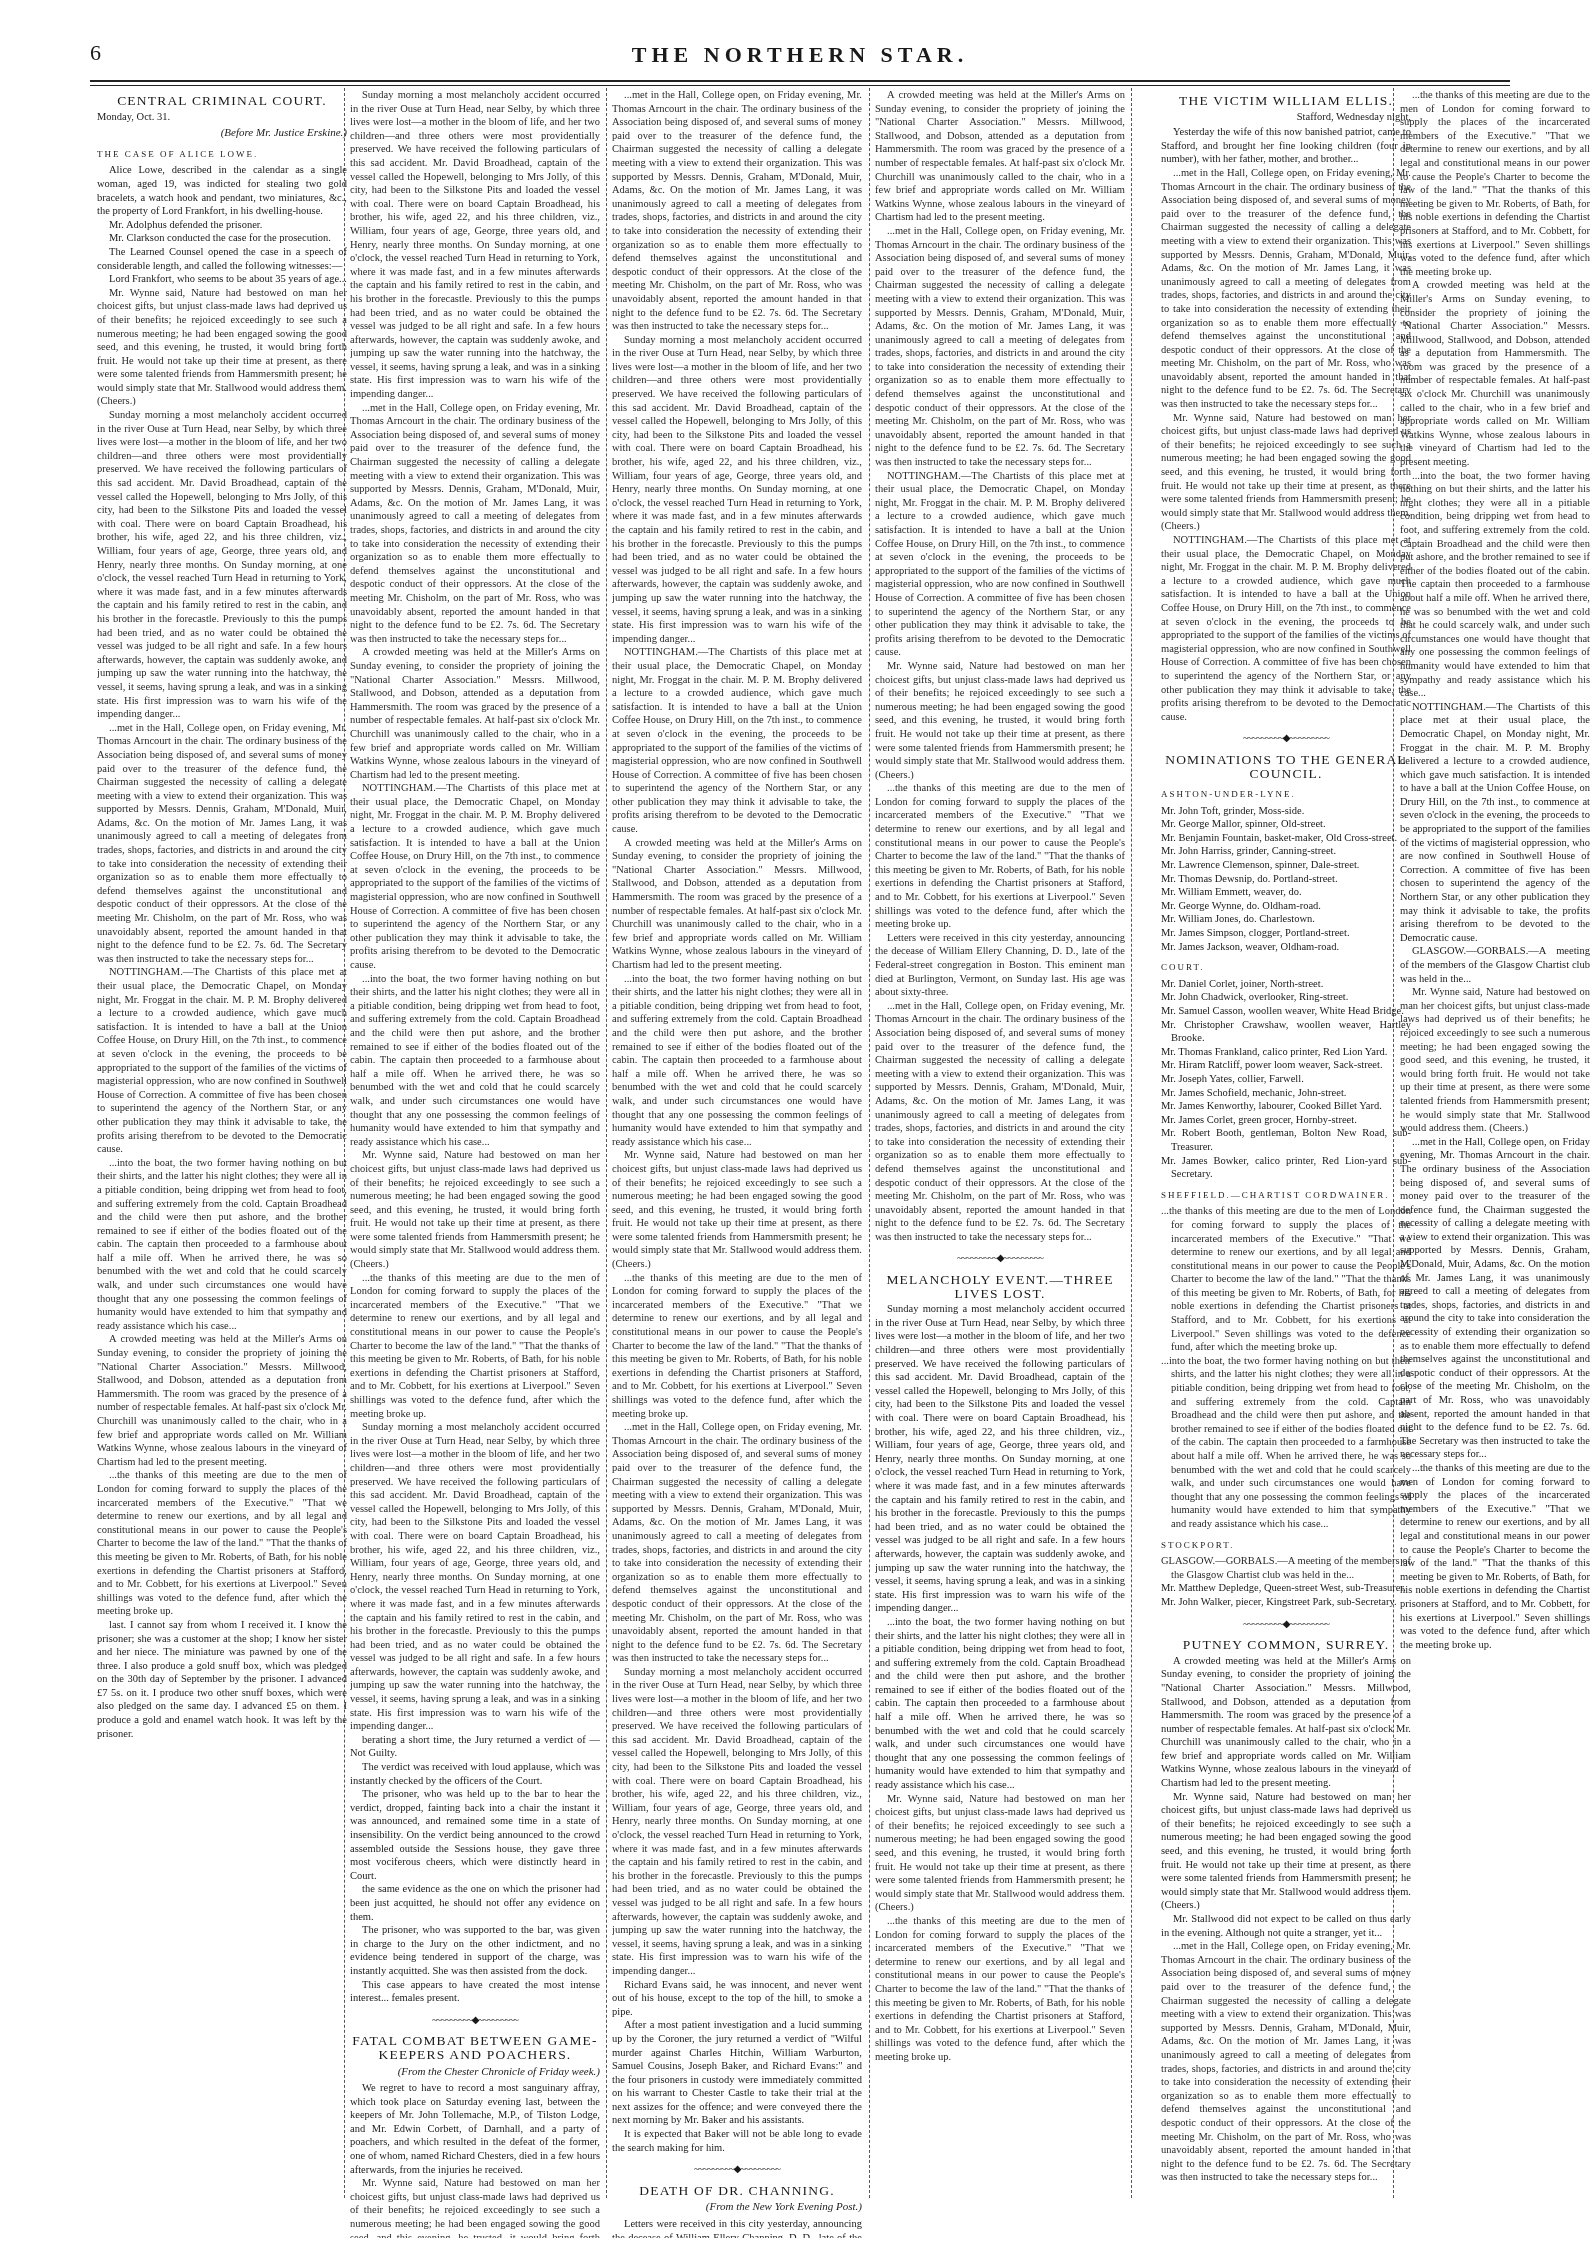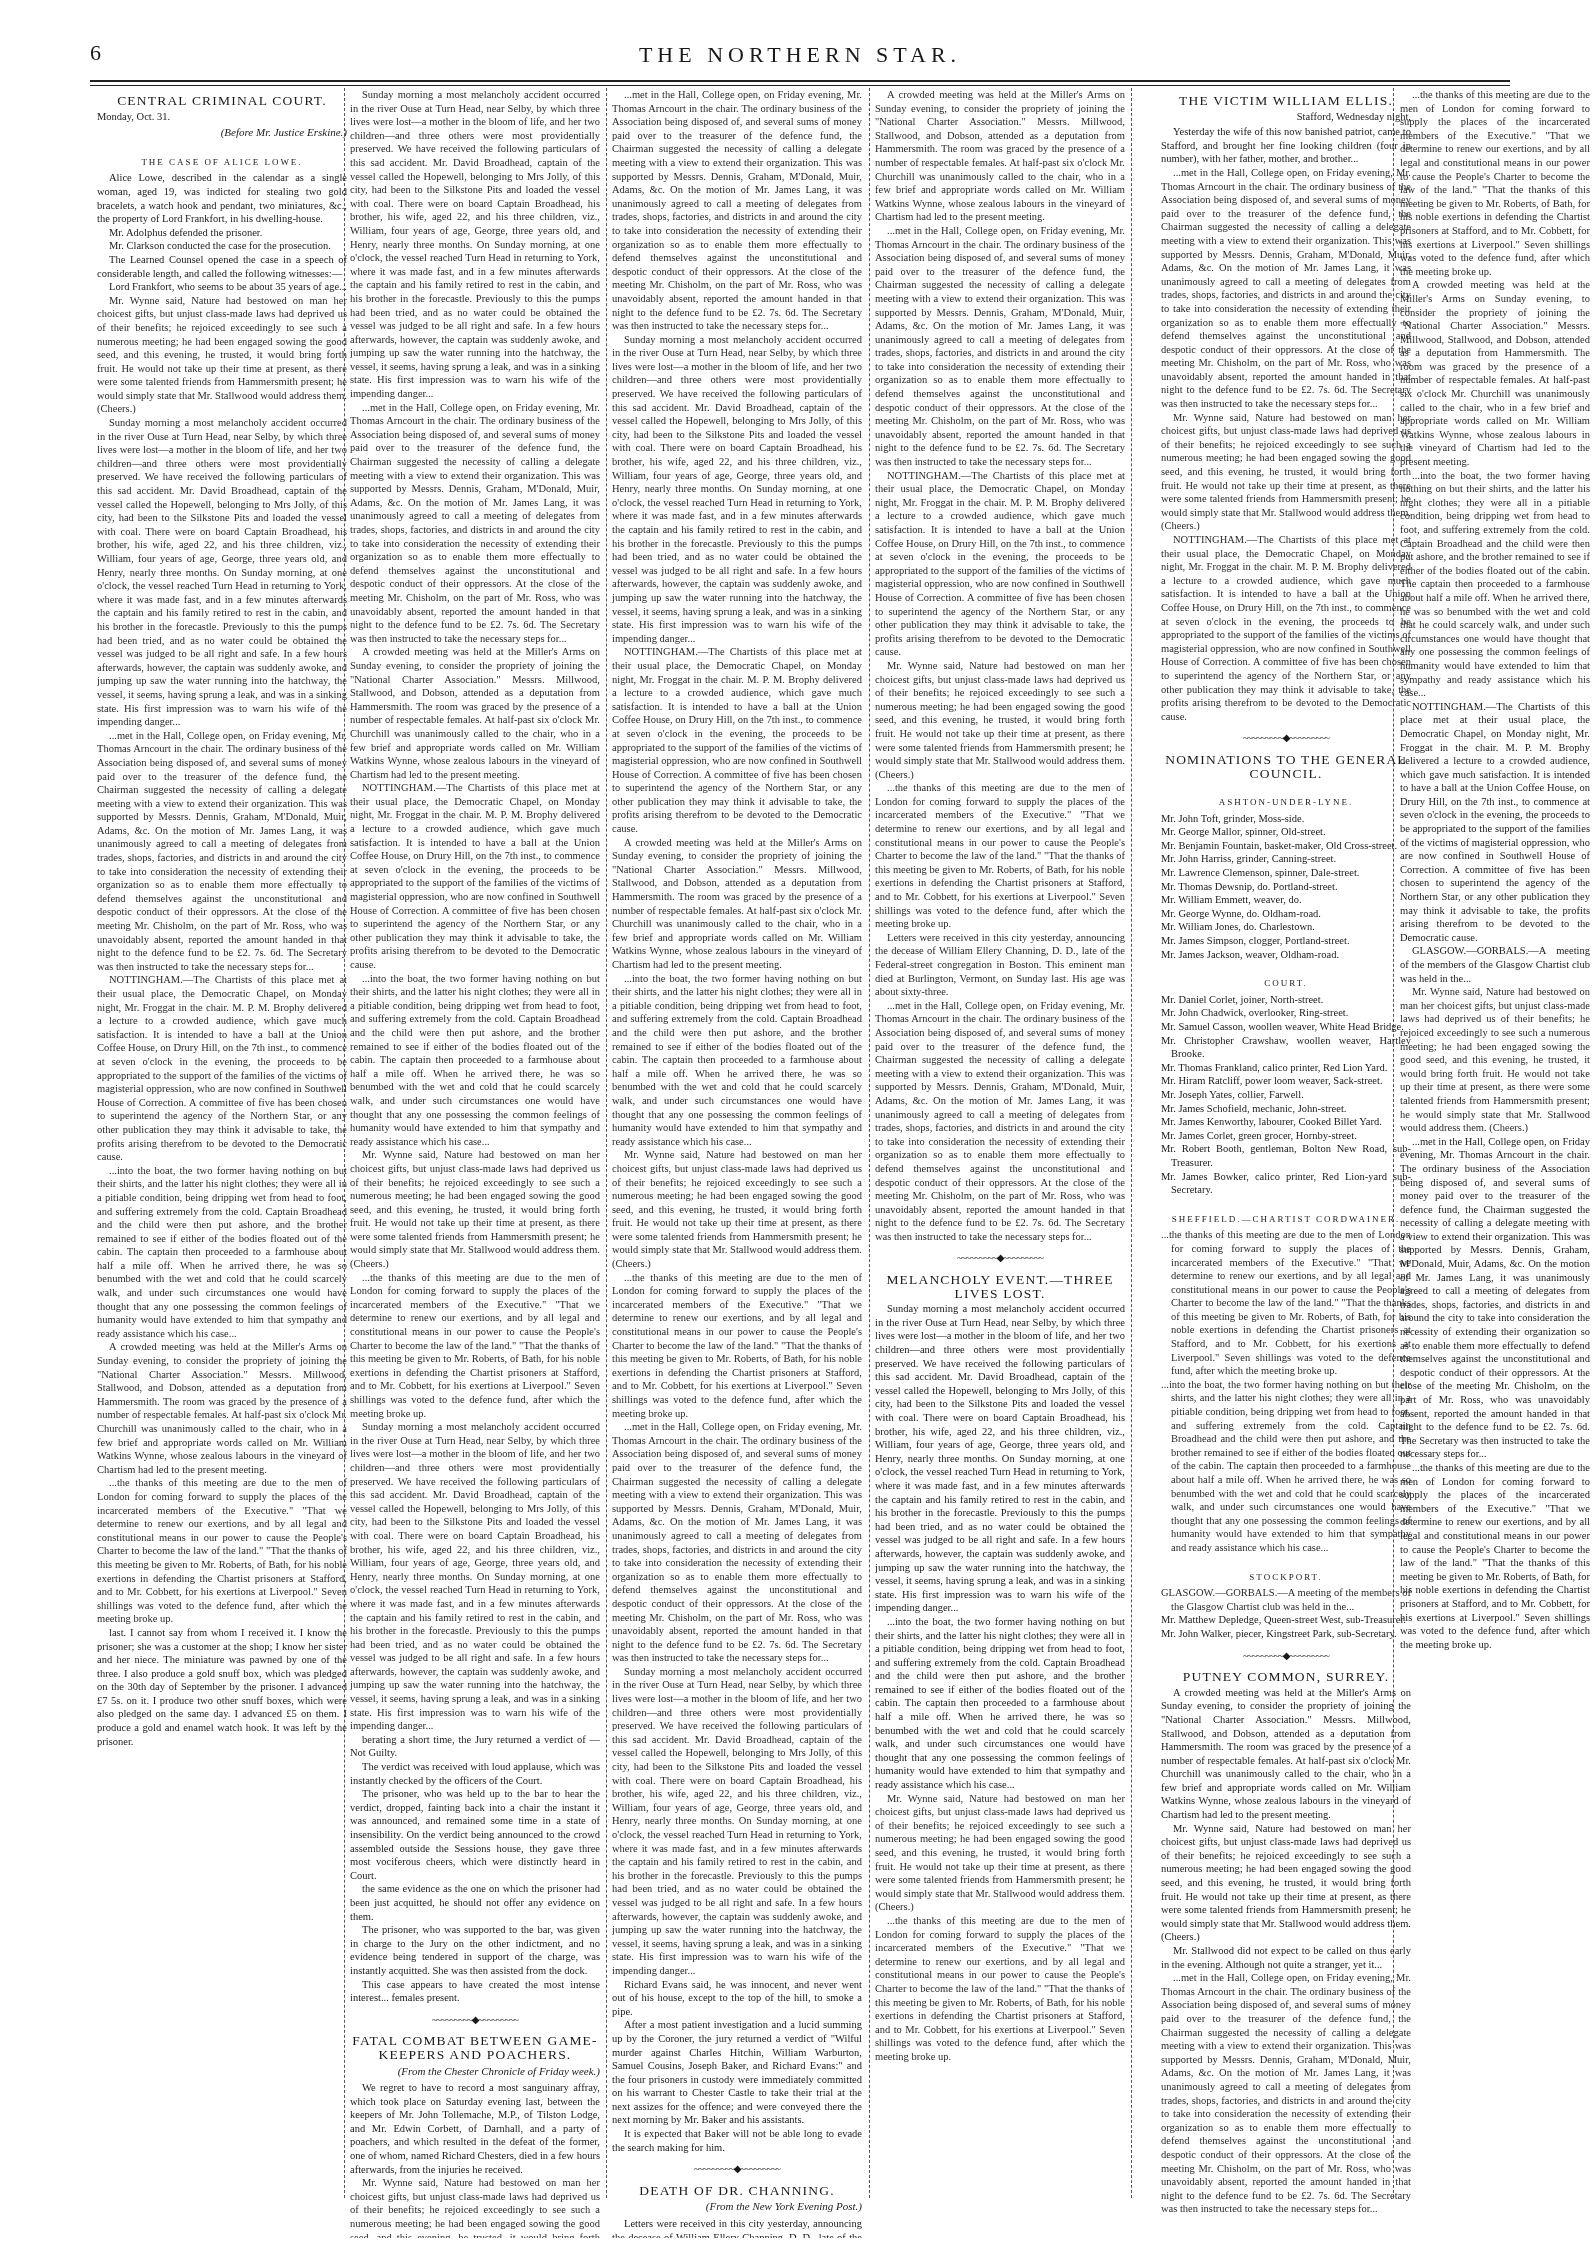--- a/index.html
+++ b/index.html
@@ -1,33 +1,33 @@
 <!DOCTYPE html>
 <html><head>
 <meta charset="utf-8">
 <style>
   html, body { margin: 0; padding: 0; background: #ffffff; }
   body { width: 1595px; height: 2265px; position: relative; overflow: hidden;
          font-family: "Liberation Serif", "DejaVu Serif", serif; color: #1a1a1a; }
   .masthead { position: absolute; left: 90px; top: 40px; width: 1420px; height: 30px; }
   .page-num { position: absolute; left: 0; top: 0; font-size: 22px; }
   .paper-title { position: absolute; left: 0; right: 0; top: 2px; text-align: center;
-                 font-size: 22px; letter-spacing: 5px; font-weight: normal; }
+                 font-size: 22px; letter-spacing: 5px; font-weight: bold; }
   .rule-top { position: absolute; left: 90px; top: 80px; width: 1420px; border-top: 2px solid #222; border-bottom: 1px solid #222; height: 3px; }
   .col { position: absolute; top: 88px; width: 250px; font-size: 10.5px; line-height: 13.6px;
          text-align: justify; overflow: hidden; height: 2150px; }
   .col p { margin: 0; text-indent: 12px; }
   .c1 { left: 97px; } .c2 { left: 350px; } .c3 { left: 612px; } .c4 { left: 875px; }
   .c5 { left: 1161px; } .c6 { left: 1400px; width: 190px; }
   .vrule { position: absolute; top: 88px; height: 2110px; border-left: 1px dashed #555; }
   .v1 { left: 344px; } .v2 { left: 606px; } .v3 { left: 869px; } .v4 { left: 1131px; } .v5 { left: 1393px; }
   .hd { text-align: center; font-size: 13.5px; letter-spacing: 1.2px; margin: 6px 0 2px; text-indent: 0 !important; }
   .sub { text-align: left; font-size: 10.5px; margin: 2px 0; text-indent: 0 !important; }
   .src { text-align: right; font-style: italic; font-size: 11px; margin: 3px 0; text-indent: 0 !important; }
-  .caps { text-align: center; font-size: 9px; letter-spacing: 2px; margin: 16px 0 2px; text-indent: 0 !important; }
+  .caps { text-align: left; font-size: 9px; letter-spacing: 2px; margin: 8px 0 2px; text-indent: 0 !important; }
   .orn { text-align: center; margin: 8px 0; letter-spacing: -1px; font-size: 10px; text-indent: 0 !important; }
   .list p { text-indent: 0; padding-left: 10px; text-indent: -10px; }
   .filler { color: #2a2a2a; }
 </style>
 </head>
 <body>
 
 <div class="masthead">
   <span class="page-num">6</span>
   <div class="paper-title">THE NORTHERN STAR.</div>

